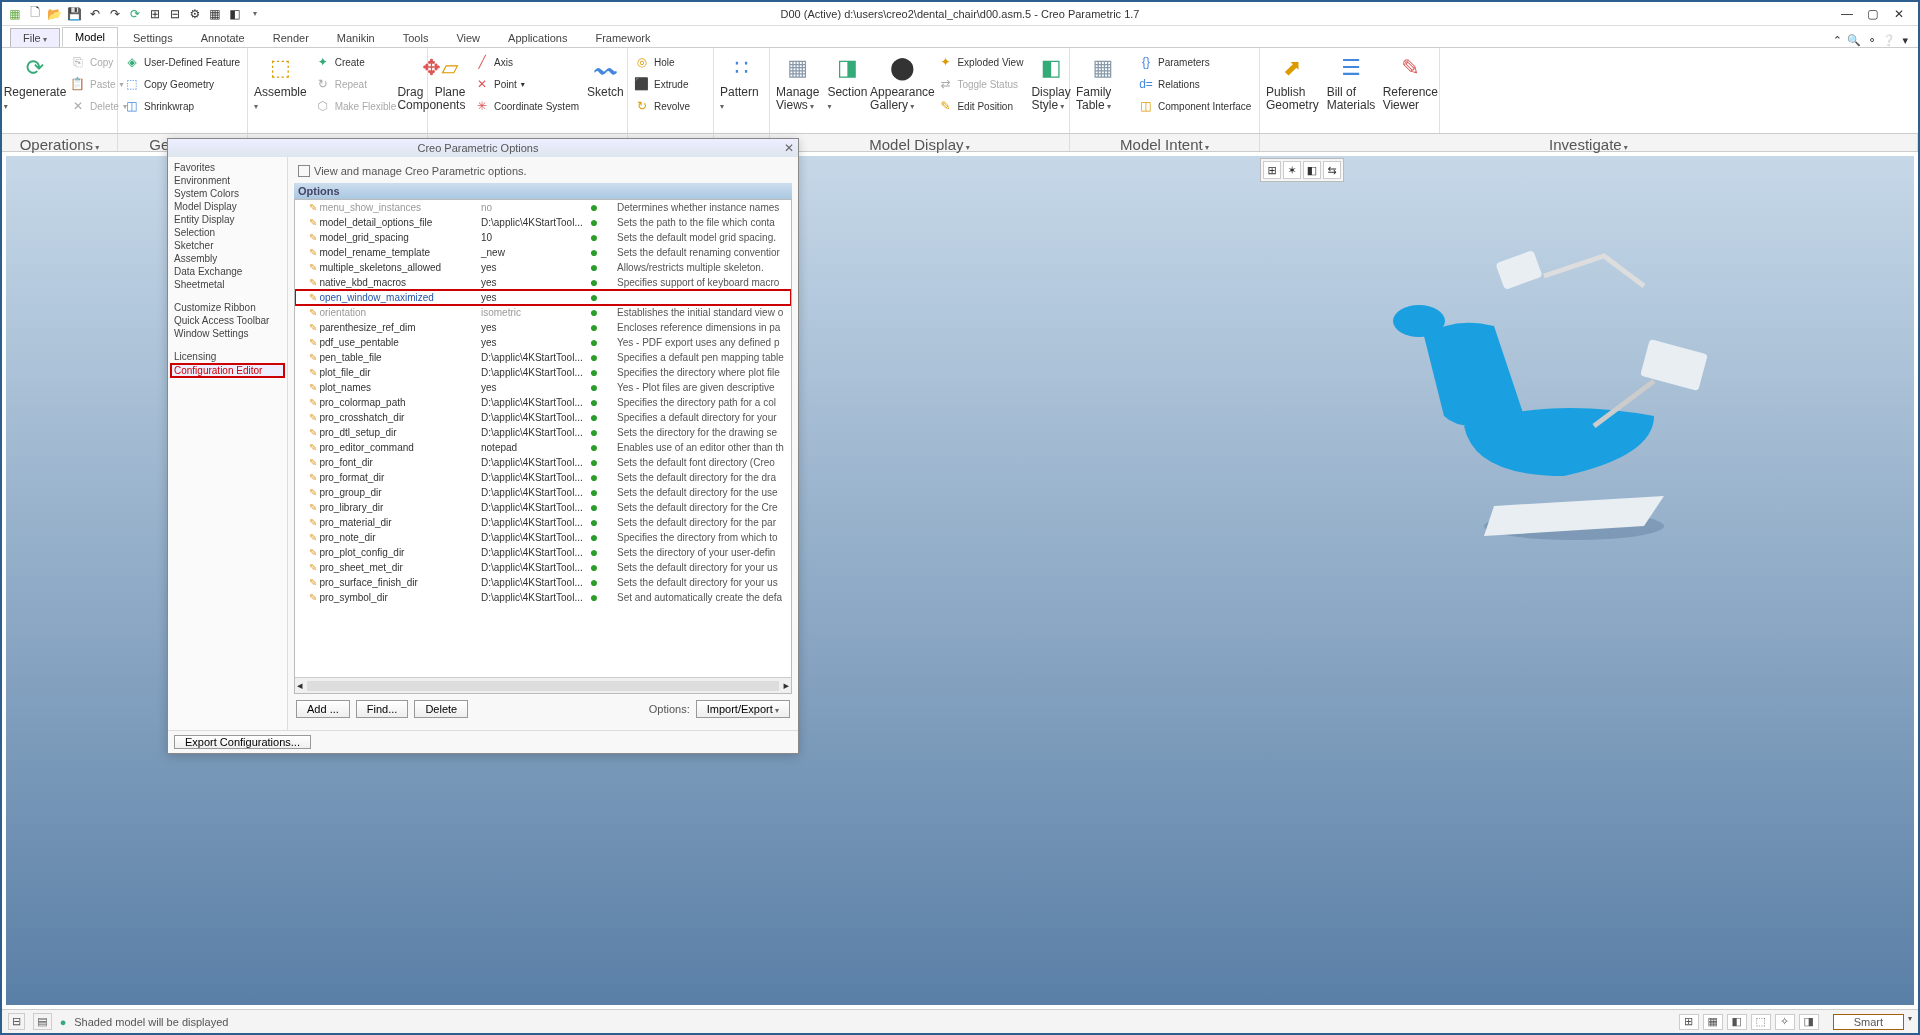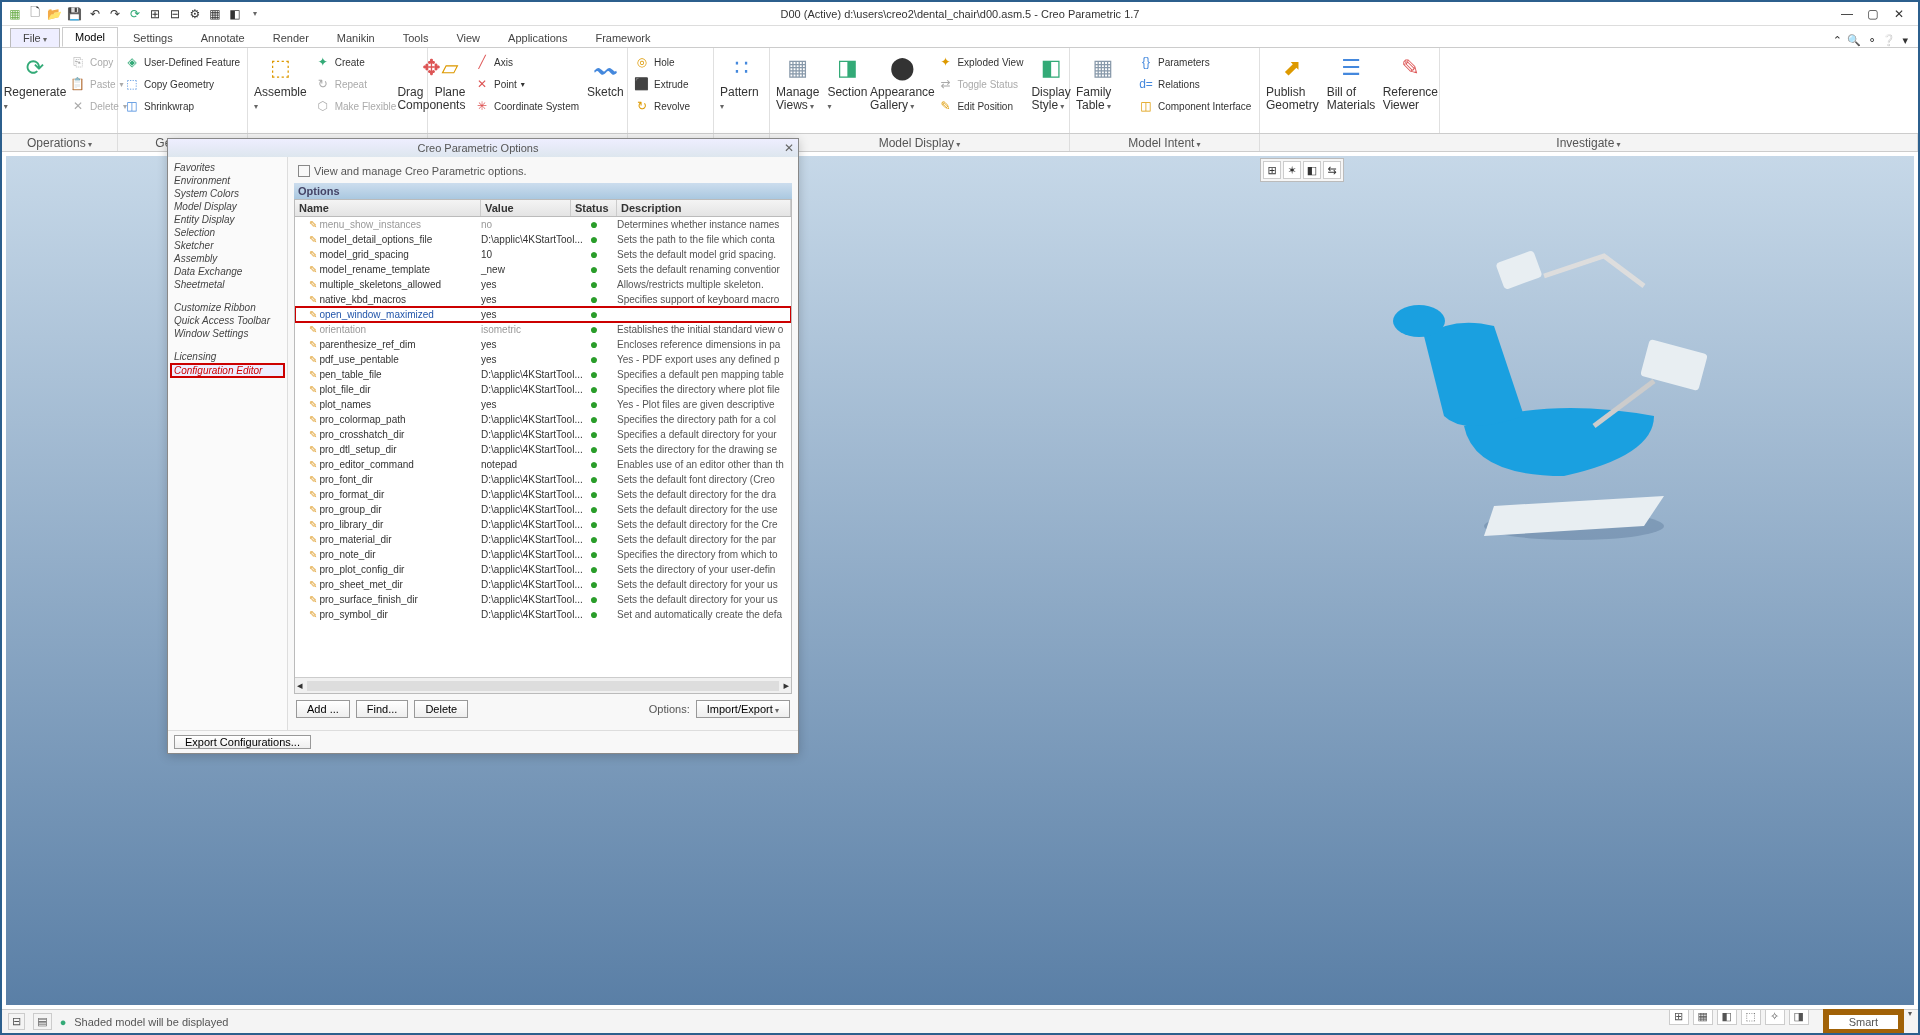--- a/index.html
+++ b/index.html
@@ -24,41 +24,41 @@
 .ribbon-group .grp-body { flex: 1; display: flex; align-items: flex-start; gap: 8px; }
 .big-btn { display: flex; flex-direction: column; align-items: center; width: 54px; cursor: pointer; gap: 2px; }
 .big-btn .ico { width: 32px; height: 32px; display: flex; align-items: center; justify-content: center; font-size: 22px; }
 .big-btn .lbl { font-size: 12px; text-align: left; line-height: 1.1; }
 .small-list { display: flex; flex-direction: column; gap: 2px; }
 .small-btn { display: flex; align-items: center; gap: 4px; cursor: pointer; height: 20px; white-space: nowrap; font-size: 10px; }
 .small-btn.dim { color: #aaa; }
 .small-btn .sico { width: 16px; height: 16px; display:inline-flex; align-items:center; justify-content:center; font-size:12px;}
 
 
-.group-labels { height: 18px; background: #f4f4f4; border-bottom: 1px solid #ccc; display: flex; font-size: 12px; color: #555; }
+.group-labels { height: 18px; background: #f4f4f4; border-bottom: 1px solid #ccc; display: flex; font-size: 15px; color: #555; }
 .group-labels div { border-right: 1px solid #ddd; text-align: center; padding-top: 2px; }
 
 
 .canvas { position: absolute; top: 154px; left: 4px; right: 4px; bottom: 28px; background: linear-gradient(to bottom, #c6d8e8 0%, #5a7fa6 100%); }
 .floating-toolbar { position: absolute; top: 2px; right: 570px; display: flex; gap: 2px; background: #f6f6f6; border: 1px solid #bbb; padding: 2px; }
 .floating-toolbar .fbtn { width: 18px; height: 18px; border: 1px solid #ccc; background: #fff; display:flex; align-items:center; justify-content:center; cursor:pointer; font-size:11px;}
 
 
 .statusbar { position: absolute; bottom: 0; left: 0; right: 0; height: 24px; background: #f4f4f4; border-top: 1px solid #ccc; display: flex; align-items: center; padding: 0 6px; gap: 8px; font-size: 11px; color: #555;}
 .statusbar .sb-icons { margin-left: auto; display: flex; gap: 4px; }
 .statusbar .sb-icons .sbi { width: 20px; height: 16px; border: 1px solid #ccc; background: #fff; display:flex;align-items:center;justify-content:center; cursor:pointer;}
 
 
 .dialog { position: absolute; top: 136px; left: 165px; width: 632px; height: 616px; background: #f8f8f8; border: 1px solid #888; box-shadow: 0 2px 10px rgba(0,0,0,.2); display: flex; flex-direction: column; }
 .dialog .titlebar { height: 18px; background: linear-gradient(#eef,#dde6ee); display: flex; align-items: center; padding: 0 4px; font-size: 11px; color: #555; }
 .dialog .titlebar .dlg-title { margin: 0 auto; }
 .dialog .titlebar .close { cursor: pointer; color: #666; font-size: 12px; }
 .dialog .dlg-body { flex: 1; display: flex; overflow: hidden; }
 .dlg-nav { width: 120px; background: #fafafa; border-right: 1px solid #ddd; padding: 4px 2px; display: flex; flex-direction: column; font-size: 10px;}
-.dlg-nav .nav-item { padding: 1px 4px; cursor: pointer; color: #444; font-style: italic; }
+.dlg-nav .nav-item { padding: 1px 4px; cursor: pointer; color: #444; }
 .dlg-nav .nav-item.selected { border: 2px solid #cc0000; background: #eef; color: #c00; padding: 0 2px;}
 .dlg-nav .nav-gap { height: 10px; }
 .dlg-content { flex: 1; padding: 6px; display: flex; flex-direction: column; overflow: hidden;}
 .dlg-banner { font-size: 11px; color: #555; padding: 2px 0 6px 4px; display:flex; align-items:flex-start; gap:4px;}
 .dlg-banner .cbx { width:12px; height:12px; border:1px solid #888; display:inline-block;}
 .opts-header { background: linear-gradient(#cde,#aac8e0); padding: 2px 4px; font-weight: bold; color: #446; font-size:11px;}
 .filter-row { display: flex; align-items: center; gap: 6px; padding: 6px 2px; font-size: 11px;}
 .filter-row select, .filter-row input { font-size: 11px; border: 1px solid #aaa; height: 18px; padding: 0 2px;}
 .filter-row .show-path { flex: 1; }
 .tbl-wrap { flex: 1; border: 1px solid #bbb; overflow: hidden; display: flex; flex-direction: column; background:#fff;}
@@ -375,21 +375,21 @@
   <span style="color:#3a7;">●</span>
   <span>Shaded model will be displayed</span>
   <div class="sb-icons">
     <span class="sbi">⊞</span>
     <span class="sbi">▦</span>
     <span class="sbi">◧</span>
     <span class="sbi">⬚</span>
     <span class="sbi">✧</span>
     <span class="sbi">◨</span>
     <span style="width:6px;"></span>
-    <span style="border:6px solid #a16207;padding:1px 20px;background:#fff;">Smart</span>
+    <span style="border:1px solid #a16207;padding:1px 20px;background:#fff;">Smart</span>
     <span style="font-size:8px;">▾</span>
   </div>
 </div>
 
 <div class="dialog">
   <div class="titlebar">
     <span class="dlg-title">Creo Parametric Options</span>
     <span class="close">✕</span>
   </div>
   <div class="dlg-body">
@@ -418,26 +418,20 @@
           <div class="nav-item selected">Configuration Editor</div>
         </div>
     </div>
     <div class="dlg-content">
       <div class="dlg-banner">
         <span class="cbx"></span>
         <span>View and manage Creo Parametric options.</span>
       </div>
       <div class="opts-header">Options</div>
       <div class="tbl-wrap">
-        <div class="tbl-head">
-          <div class="col-name">Name</div>
-          <div class="col-value">Value</div>
-          <div class="col-status">Status</div>
-          <div class="col-desc">Description</div>
-        </div>
         <div class="tbl-body" id="tbl-body">
             <div class="row dim">
               <div class="c1">
                 <span class="wand">✎</span>
                 <span class="nm">menu_show_instances</span>
               </div>
               <div class="c2">no</div>
               <div class="c3"><span class="dot">●</span></div>
               <div class="c4">Determines whether instance names</div>
             </div>

